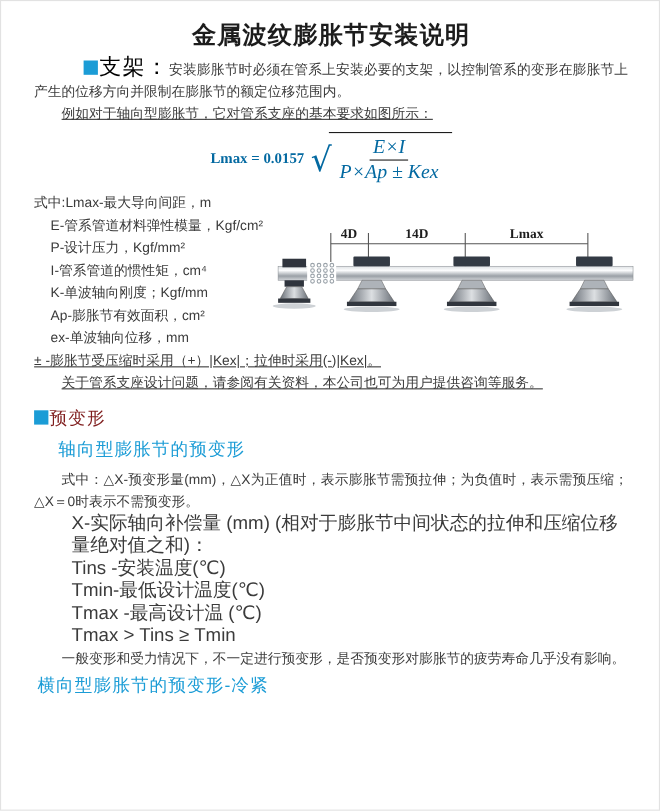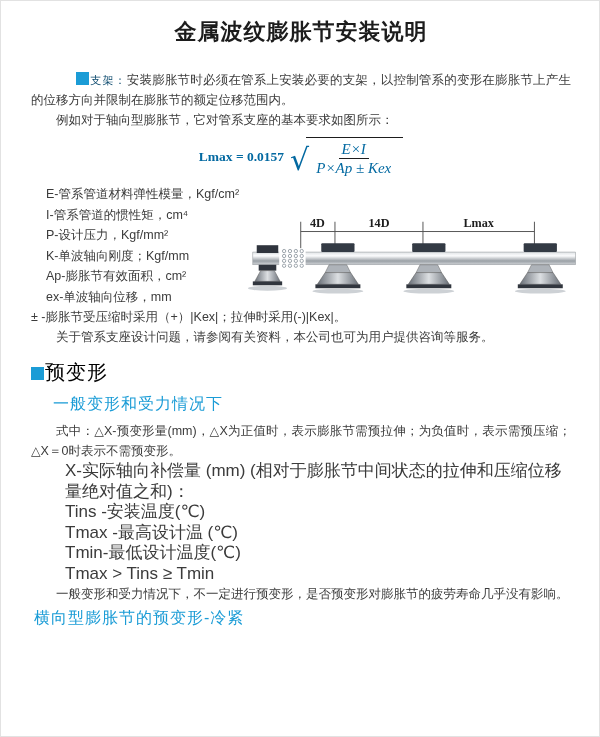--- a/index.html
+++ b/index.html
@@ -7,34 +7,34 @@
     width:600px;height:737px;
     font-family:"Liberation Sans","DejaVu Sans",sans-serif;
     color:#3b3b3b;
     box-sizing:border-box;
     border:1px solid #e2e2e2;
     overflow:hidden;
   }
   .page{padding:10px 28px 0 30px;}
   h1.title{
     font-size:22px;font-weight:bold;color:#1c1c1c;
-    text-align:center;margin:6px 0 23px 0;letter-spacing:1px;
+    text-align:center;margin:6px 0 4px 0;letter-spacing:1px;
   }
   p{margin:0;font-size:12.5px;line-height:20px;text-align:justify;}
   .indent2{text-indent:2em;}
   .sec-head-inline{
-    color:#0c4a6e;font-size:11px;font-weight:500;letter-spacing:1px;
+    color:#000000;font-size:20px;font-weight:500;letter-spacing:1px;
     white-space:nowrap;
   }
   .marker{
     display:inline-block;width:13px;height:13px;background:#1b9cd6;
     margin-right:1px;vertical-align:-1px;
   }
   .sec-head-block{
-    color:#000000;font-size:20px;font-weight:500;letter-spacing:1px;
+    color:#7f1d1d;font-size:16px;font-weight:500;letter-spacing:1px;
     margin:12px 0 4px 0;
   }
   .sub-head{
     color:#1b9cd6;font-size:16px;font-weight:500;letter-spacing:1px;
     margin:8px 0 6px 0;
   }
   .sub-head.axial{margin-left:22px;}
   .sub-head.lateral{margin-left:3px;margin-top:4px;}
   .para1{text-indent:3.6em;}
   
@@ -51,29 +51,29 @@
   .radicand{
     display:inline-flex;align-items:center;
     border-top:1.5px solid #1d1d1d;padding:2px 6px 0 4px;
   }
   .frac{
     display:inline-flex;flex-direction:column;align-items:center;
     font-size:12px;line-height:1.2;margin:0 3px;vertical-align:middle;
   }
   .frac .num{padding:0 3px;border-bottom:1px solid #1d1d1d;}
   .frac .den{padding:0 3px;text-align:center;}
-  .radicand .frac{font-style:italic;font-size:15px;}
+  .radicand .frac{font-style:italic;font-size:18px;}
   .formula .var{font-style:italic;}
   
   .defs-wrap{position:relative;margin-top:4px;}
   .def-line{font-size:12.5px;line-height:20.5px;}
   .def-line.ind{margin-left:1.2em;}
   .diagram{position:absolute;left:214px;top:28px;width:352px;height:85px;}
   .list-line{font-size:17px;line-height:20.5px;margin-left:2em;}
-  .tight{line-height:20px;}
+  .tight{line-height:20px;text-decoration:underline;}
 </style>
 </head>
 <body>
 
 <div class="page">
 
   <h1 class="title">金属波纹膨胀节安装说明</h1>
 
   <p class="para1"><span class="marker"></span><span class="sec-head-inline">支架：</span><span>安装膨胀节时必须在管系上安装必要的支架，以控制管系的变形在膨胀节上产生的位移方向并限制在膨胀节的额定位移范围内。</span></p>
 
@@ -84,23 +84,24 @@
     <span class="sqrt">√</span>
     <span class="radicand">
       <span class="frac">
         <span class="num">E×I</span>
         <span class="den">P×Ap ± Kex</span>
       </span>
     </span>
   </div>
 
   <div class="defs-wrap">
+    <div class="def-line">式中:Lmax-最大导向间距，m</div>
     <div class="def-line ind">E-管系管道材料弹性模量，Kgf/cm²</div>
+    <div class="def-line ind">P-设计压力，Kgf/mm²</div>
     <div class="def-line ind">I-管系管道的惯性矩，cm⁴</div>
-    <div class="def-line ind">P-设计压力，Kgf/mm²</div>
     <div class="def-line ind">K-单波轴向刚度；Kgf/mm</div>
     <div class="def-line ind">Ap-膨胀节有效面积，cm²</div>
     <div class="def-line ind">ex-单波轴向位移，mm</div>
 
     <svg class="diagram" viewBox="0 0 360 85" xmlns="http://www.w3.org/2000/svg">
       <defs>
         <linearGradient id="pipeGrad" x1="0" y1="0" x2="0" y2="1">
           <stop offset="0" stop-color="#dfe2e5"></stop>
           <stop offset="0.3" stop-color="#fbfcfd"></stop>
           <stop offset="0.7" stop-color="#9aa0a6"></stop>
@@ -181,26 +182,26 @@
       </g>
     </svg>
   </div>
 
   <p class="tight">± -膨胀节受压缩时采用（+）|Kex|；拉伸时采用(-)|Kex|。</p>
   <p class="indent2 tight">关于管系支座设计问题，请参阅有关资料，本公司也可为用户提供咨询等服务。</p>
 
   <div class="sec-head-block"><span class="marker"></span><span>预变形</span></div>
 
 
-  <div class="sub-head axial">一般变形和受力情况下</div>
+  <div class="sub-head axial">轴向型膨胀节的预变形</div>
 
 
   <p class="indent2">式中：△X-预变形量(mm)，△X为正值时，表示膨胀节需预拉伸；为负值时，表示需预压缩；△X＝0时表示不需预变形。</p>
   <div class="list-line">X-实际轴向补偿量 (mm) (相对于膨胀节中间状态的拉伸和压缩位移量绝对值之和)：</div>
   <div class="list-line">Tins -安装温度(℃)</div>
+  <div class="list-line">Tmin-最低设计温度(℃)</div>
   <div class="list-line">Tmax -最高设计温 (℃)</div>
-  <div class="list-line">Tmin-最低设计温度(℃)</div>
   <div class="list-line">Tmax &gt; Tins ≥ Tmin</div>
   <p class="indent2">一般变形和受力情况下，不一定进行预变形，是否预变形对膨胀节的疲劳寿命几乎没有影响。</p>
 
   <div class="sub-head lateral">横向型膨胀节的预变形-冷紧</div>
 
 </div>
 
 </body></html>

